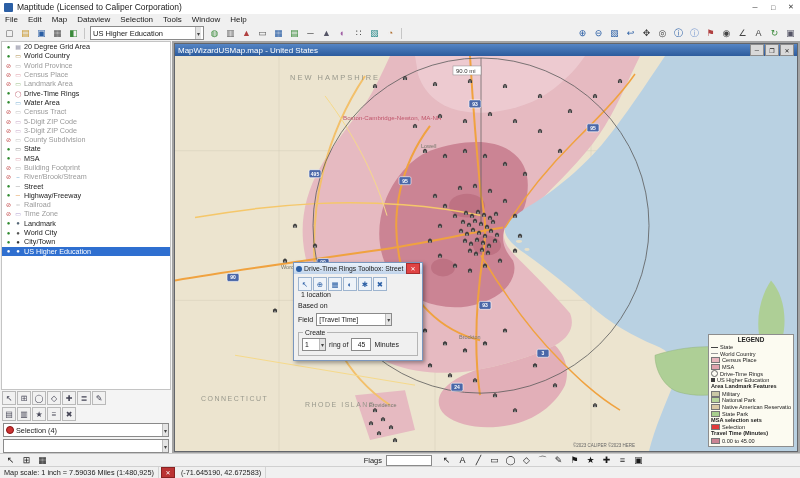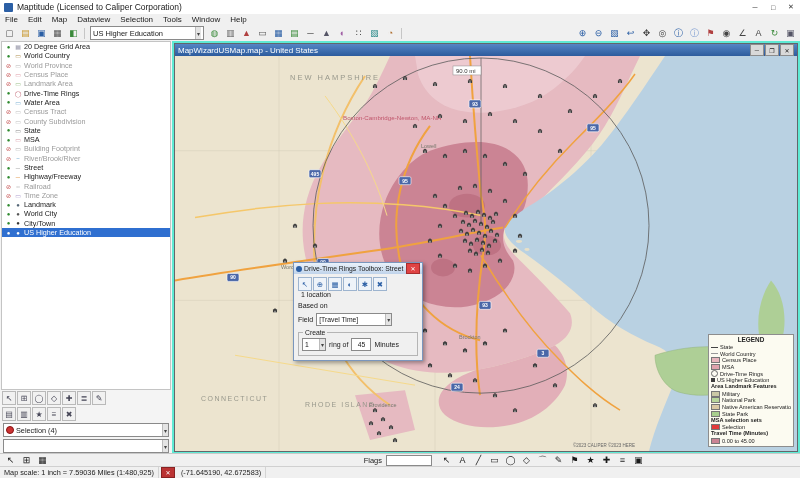--- a/index.html
+++ b/index.html
@@ -36,21 +36,21 @@
   .layer-row.dim .layer-label{color:#9a9a9a;}
   .layer-row.selected{background:#2f6fd0;color:#fff;}
   .layer-row.selected .layer-label{color:#fff;}
   .sel-toolbar{display:flex;gap:1px;padding:1px 2px;}
   .sel-icon{width:12px;height:12px;border:1px solid #b9b9b9;background:#f1f1f1;display:flex;
             align-items:center;justify-content:center;font-size:8px;color:#445;}
   .combo{margin:1px 3px;height:12px;border:1px solid #8a8a8a;background:#fff;font-size:7.3px;
          display:flex;align-items:center;padding:0 0 0 2px;gap:2px;}
   .combo .red-dot{width:6px;height:6px;border-radius:50%;background:#cc3333;border:1px solid #881111;}
   
-  .workspace{position:absolute;left:172px;top:41px;right:0;bottom:24px;background:#5eead4;padding-left:12px;}
+  .workspace{position:absolute;left:172px;top:41px;right:0;bottom:24px;background:#a3a3a3;padding-left:12px;}
   .map-window{position:absolute;left:2px;top:2px;right:2px;bottom:2px;border:1px solid #63666b;
               display:flex;flex-direction:column;background:#fff;}
   .map-titlebar{height:12px;background:linear-gradient(#5585c5,#2c5b9d);color:#fff;font-size:8px;
                 display:flex;align-items:center;padding:0 3px;flex:0 0 auto;}
   .map-win-btn{width:12px;height:10px;background:#d9d9d9;border:1px solid #8d8d8d;color:#222;
                font-size:6px;display:flex;align-items:center;justify-content:center;margin-left:1px;}
   .map-canvas{flex:1;position:relative;overflow:hidden;background:#ece4cf;}
   .map-canvas svg{position:absolute;inset:0;width:100%;height:100%;}
   
   .dialog{position:absolute;left:118px;top:206px;width:128px;background:#f0f0f0;
@@ -200,20 +200,30 @@
         <span class="shape-glyph" style="color: rgb(127, 179, 213);">▭</span>
         <span class="layer-label">Water Area</span>
       </div>
       <div class="layer-row dim">
         <span class="vis-icon" style="color: rgb(196, 80, 80);">⊘</span>
         <span class="shape-glyph" style="color: rgb(192, 192, 192);">▭</span>
         <span class="layer-label">Census Tract</span>
       </div>
       <div class="layer-row dim">
         <span class="vis-icon" style="color: rgb(196, 80, 80);">⊘</span>
+        <span class="shape-glyph" style="color: rgb(200, 168, 200);">▭</span>
+        <span class="layer-label">5-Digit ZIP Code</span>
+      </div>
+      <div class="layer-row dim">
+        <span class="vis-icon" style="color: rgb(196, 80, 80);">⊘</span>
+        <span class="shape-glyph" style="color: rgb(200, 168, 200);">▭</span>
+        <span class="layer-label">3-Digit ZIP Code</span>
+      </div>
+      <div class="layer-row dim">
+        <span class="vis-icon" style="color: rgb(196, 80, 80);">⊘</span>
         <span class="shape-glyph" style="color: rgb(192, 192, 192);">▭</span>
         <span class="layer-label">County Subdivision</span>
       </div>
       <div class="layer-row">
         <span class="vis-icon" style="color: rgb(47, 138, 47);">●</span>
         <span class="shape-glyph" style="color: rgb(136, 136, 136);">▭</span>
         <span class="layer-label">State</span>
       </div>
       <div class="layer-row">
         <span class="vis-icon" style="color: rgb(47, 138, 47);">●</span>
@@ -221,21 +231,21 @@
         <span class="layer-label">MSA</span>
       </div>
       <div class="layer-row dim">
         <span class="vis-icon" style="color: rgb(196, 80, 80);">⊘</span>
         <span class="shape-glyph" style="color: rgb(176, 176, 176);">▭</span>
         <span class="layer-label">Building Footprint</span>
       </div>
       <div class="layer-row dim">
         <span class="vis-icon" style="color: rgb(196, 80, 80);">⊘</span>
         <span class="shape-glyph" style="color: rgb(127, 179, 213);">~</span>
-        <span class="layer-label">River/Brook/River</span>
+        <span class="layer-label">River/Brook/Stream</span>
       </div>
       <div class="layer-row">
         <span class="vis-icon" style="color: rgb(47, 138, 47);">●</span>
         <span class="shape-glyph" style="color: rgb(153, 153, 153);">─</span>
         <span class="layer-label">Street</span>
       </div>
       <div class="layer-row">
         <span class="vis-icon" style="color: rgb(47, 138, 47);">●</span>
         <span class="shape-glyph" style="color: rgb(224, 144, 60);">─</span>
         <span class="layer-label">Highway/Freeway</span>

